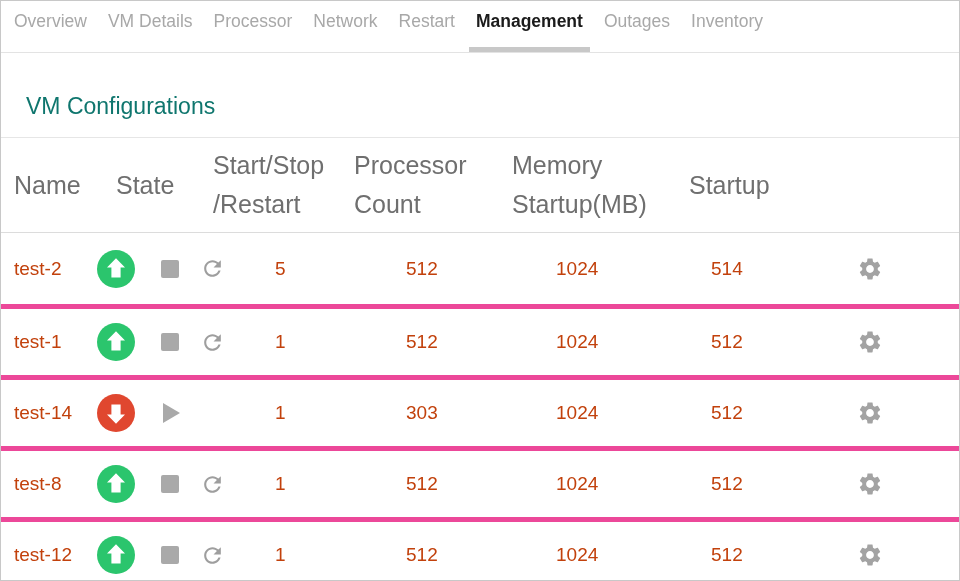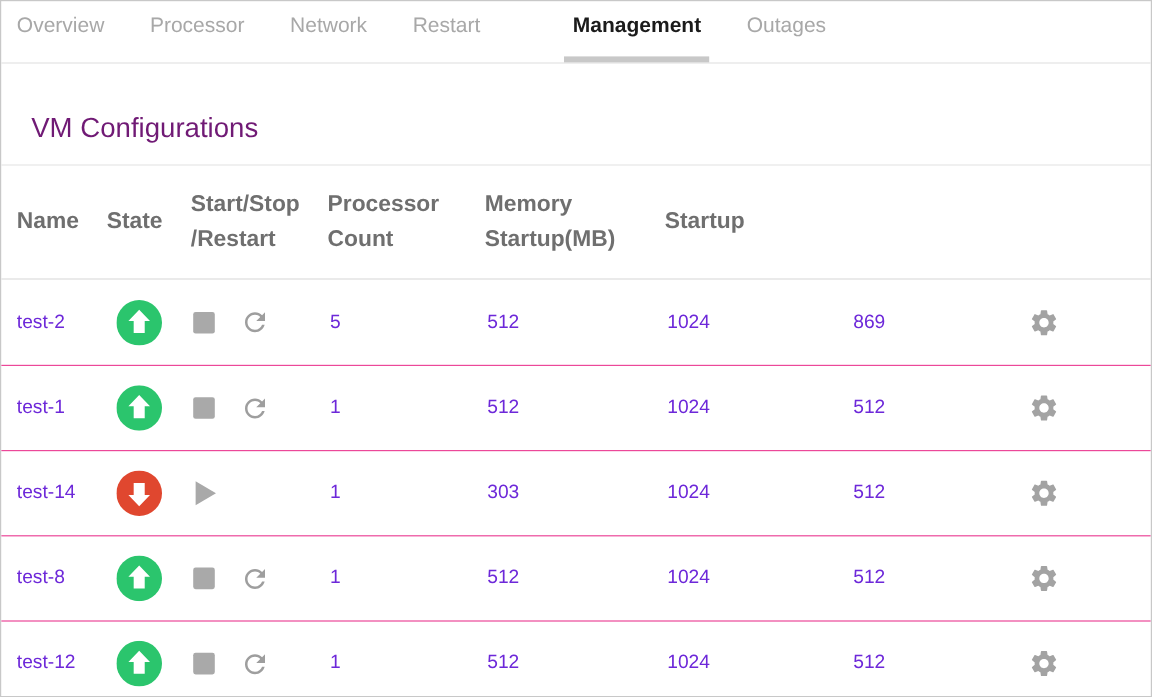--- a/index.html
+++ b/index.html
@@ -3,54 +3,54 @@
 <meta charset="utf-8">
 <style>
   html,body{margin:0;padding:0;background:#ffffff;}
   body{font-family:"Liberation Sans","DejaVu Sans",sans-serif;-webkit-font-smoothing:antialiased;}
   .window{
     width:960px;height:581px;box-sizing:border-box;position:relative;
     border:1px solid #c8c8c8;background:#ffffff;overflow:hidden;
   }
   
   .tabbar{
-    height:52px;display:flex;align-items:center;gap:38px;
+    height:52px;display:flex;align-items:center;gap:21px;
     padding:0 13px;box-sizing:border-box;border-bottom:1px solid #e3e3e3;
   }
   .tab{
     position:relative;height:100%;display:flex;align-items:center;
     padding-bottom:10px;box-sizing:border-box;
     font-size:17.5px;color:#a8a8a8;cursor:pointer;white-space:nowrap;
   }
-  .tab.active{color:#1b1b1b;font-weight:bold;margin-left:39px;}
+  .tab.active{color:#1b1b1b;font-weight:bold;}
   .tab.active::after{
     content:"";position:absolute;left:-7px;right:-7px;bottom:0;height:5px;
     background:#c8c8c8;
   }
   
   .section-title-bar{
     height:85px;box-sizing:border-box;border-bottom:1px solid #e6e6e6;
     display:flex;align-items:flex-end;padding:0 0 17px 25px;
   }
-  .section-title{font-size:23px;color:#701a75;}
+  .section-title{font-size:23px;color:#0f766e;}
   
   .grid{
     display:grid;
     grid-template-columns:75px 70px 114px 131px 150px 155px 145px 1fr;
     padding-left:13px;box-sizing:border-box;align-items:center;
   }
   .thead{
     height:95px;border-bottom:1px solid #dcdcdc;
-    font-weight:bold;font-size:19px;color:#6f6f6f;line-height:1.55;
+    font-weight:normal;font-size:25px;color:#6f6f6f;line-height:1.55;gap:27px;
   }
   .th{white-space:pre-line;}
   .th.align-right-block{text-align:left;}
   .th.align-right-block span{display:inline-block;text-align:left;white-space:pre-line;}
-  .row{height:71px;font-size:16px;color:#6d28d9;}
-  .row + .row{border-top:1px solid #ec4899;}
+  .row{height:71px;font-size:19px;color:#c2410c;}
+  .row + .row{border-top:5px solid #ec4899;}
   .cell{white-space:nowrap;}
   .cell.num{padding-left:2px;}
   .cell.state{padding-left:8px;display:flex;align-items:center;}
   .cell.actions{padding-left:2px;display:flex;align-items:center;gap:21px;}
   .cell.settings{padding-left:3px;display:flex;align-items:center;}
   
   .state-badge{width:38px;height:38px;display:block;}
   .stop-icon{width:18px;height:18px;background:#a9a9a9;border-radius:2px;flex:none;cursor:pointer;}
   .restart-icon{width:25px;height:25px;flex:none;cursor:pointer;}
   .play-icon{
@@ -74,25 +74,27 @@
     </g>
     <path id="def-refresh" fill="#9e9e9e" d="M17.65 6.35C16.2 4.9 14.21 4 12 4c-4.42 0-7.99 3.58-8 8s3.57 8 8 8c3.73 0 6.84-2.55 7.73-6h-2.08c-.82 2.33-3.04 4-5.65 4-3.31 0-6-2.69-6-6s2.69-6 6-6c1.66 0 3.14.69 4.22 1.78L13 11h7V4l-2.35 2.35z"></path>
     <path id="def-gear" fill="#a3a3a3" d="M19.14 12.94c.04-.3.06-.61.06-.94 0-.32-.02-.64-.07-.94l2.03-1.58c.18-.14.23-.41.12-.61l-1.92-3.32c-.12-.22-.37-.29-.59-.22l-2.39.96c-.5-.38-1.03-.7-1.62-.94L14.4 2.81c-.04-.24-.24-.41-.48-.41h-3.84c-.24 0-.43.17-.47.41L9.25 5.35c-.59.24-1.13.57-1.62.94l-2.39-.96c-.22-.08-.47 0-.59.22L2.74 8.87c-.12.21-.08.47.12.61l2.03 1.58c-.05.3-.09.63-.09.94s.02.64.07.94l-2.03 1.58c-.18.14-.23.41-.12.61l1.92 3.32c.12.22.37.29.59.22l2.39-.96c.5.38 1.03.7 1.62.94l.36 2.54c.05.24.24.41.48.41h3.84c.24 0 .44-.17.47-.41l.36-2.54c.59-.24 1.13-.56 1.62-.94l2.39.96c.22.08.47 0 .59-.22l1.92-3.32c.12-.22.07-.47-.12-.61l-2.01-1.58zM12 15.6c-1.98 0-3.6-1.62-3.6-3.6s1.62-3.6 3.6-3.6 3.6 1.62 3.6 3.6-1.62 3.6-3.6 3.6z"></path>
   </defs>
 </svg>
 
 <div class="window">
 
   <div class="tabbar">
     <div class="tab">Overview</div>
+    <div class="tab">VM Details</div>
     <div class="tab">Processor</div>
     <div class="tab">Network</div>
     <div class="tab">Restart</div>
     <div class="tab active">Management</div>
     <div class="tab">Outages</div>
+    <div class="tab">Inventory</div>
   </div>
 
   <div class="section-title-bar">
     <div class="section-title">VM Configurations</div>
   </div>
 
   <div class="grid thead">
     <div class="th">Name</div>
     <div class="th">State</div>
     <div class="th align-right-block"><span>Start/Stop
@@ -113,21 +115,21 @@
     </div>
     <div class="cell actions">
       <div class="stop-icon"></div>
       <svg class="restart-icon" viewBox="0 0 24 24">
           <use href="#def-refresh"></use>
         </svg>
     </div>
     <div class="cell num">5</div>
     <div class="cell num">512</div>
     <div class="cell num">1024</div>
-    <div class="cell num">869</div>
+    <div class="cell num">514</div>
     <div class="cell settings">
       <svg class="gear-icon" viewBox="0 0 24 24">
           <use href="#def-gear"></use>
         </svg>
     </div>
   </div>
 
   <div class="grid row">
     <div class="cell">test-1</div>
     <div class="cell state">

